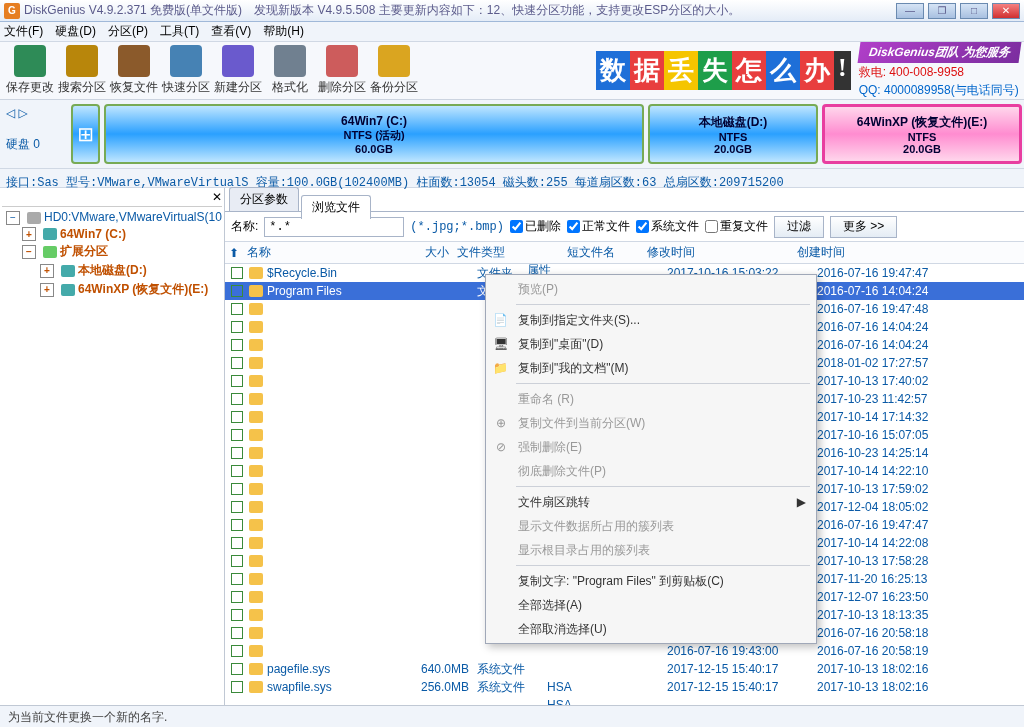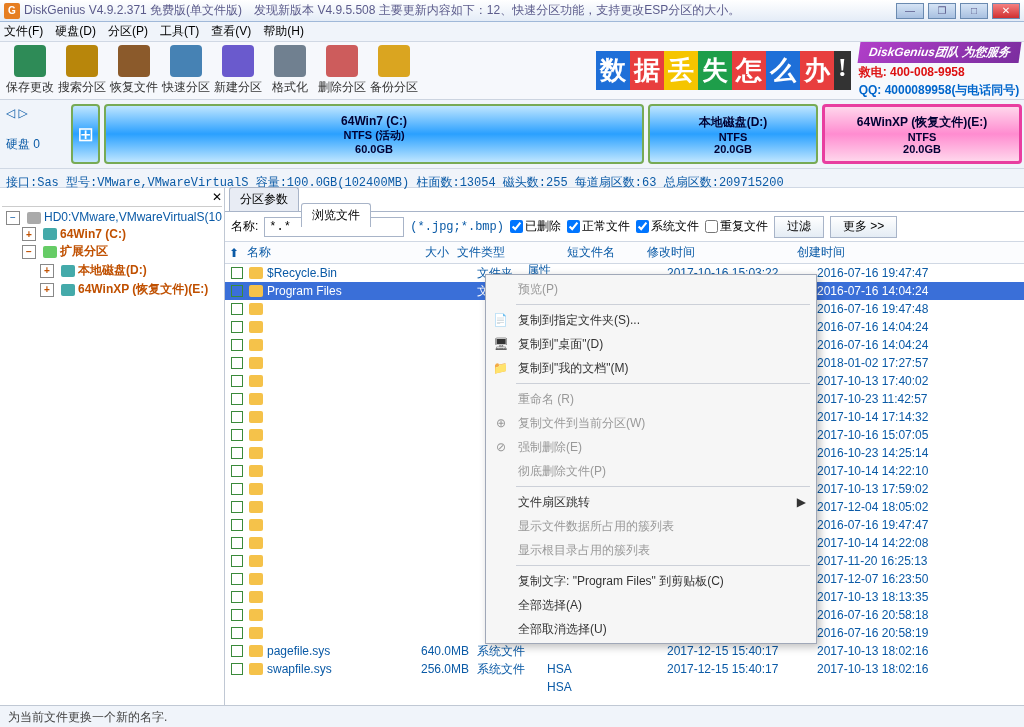--- a/index.html
+++ b/index.html
@@ -10,38 +10,38 @@
 .titlebar .wbtn { width: 28px; height: 16px; border: 1px solid #6a8ab0; background: linear-gradient(#d6e4f5,#a8c0e0); font-size: 10px; display:flex;align-items:center;justify-content:center; }
 .titlebar .wbtn.close { background: linear-gradient(#f58080,#d03030); color: #fff; }
 .menubar { height: 20px; background: #f0f4fa; display: flex; align-items: center; padding: 0 4px; gap: 12px; border-bottom: 1px solid #d0d8e4; }
 .menubar span { cursor: default; }
 .toolbar { height: 58px; background: #f6f8fc; border-bottom: 1px solid #ccd4e0; display: flex; align-items: center; padding: 2px 4px; position: relative; }
 .tbtn { width: 52px; text-align: center; font-size: 11px; color: #333; }
 .tbtn .ticon { width: 32px; height: 32px; margin: 0 auto 2px; border-radius: 4px; }
 .banner { position: absolute; right: 4px; top: 2px; height: 52px; display: flex; align-items: center; }
 .banner .zh { font-size: 26px; font-weight: bold; font-family: KaiTi,serif; }
 .banner .dg { background: linear-gradient(135deg,#b13fc9,#7a2d9e); color: #fff; padding: 2px 10px; font-style: italic; font-weight: bold; transform: skewX(-8deg); }
-.banner .ph { color: #d11; font-weight: bold; font-size: 14px; }
+.banner .ph { color: #d11; font-weight: normal; font-size: 14px; }
 .diskmap { height: 68px; background: #f0f4fa; display: flex; align-items: stretch; }
 .diskmap .dmlabel { width: 90px; padding: 6px; color: #0a5aa6; font-family: "Courier New",monospace; }
 .part { flex: 0 0 auto; margin: 4px 2px; border: 2px solid #7a5; border-radius: 4px; background: linear-gradient(#bfe6ff,#2aa0ff,#bfe6ff); color: #003; display:flex;flex-direction:column;align-items:center;justify-content:center; font-weight:bold; }
 .part.sel { border: 3px solid #e83ea0; background: linear-gradient(#ffd6ec,#ff8cd0,#ffd6ec); }
 .part .p2 { font-size: 11px; }
 .diskinfo { height: 20px; background: #f0f4fa; color: #0a5aa6; font-family: "Courier New",monospace; padding: 5px 6px; border-top: 1px solid #d0d8e4; border-bottom: 1px solid #d0d8e4; }
 .main { display: flex; height: 517px; }
 .tree { width: 225px; border-right: 1px solid #c0c8d4; overflow: hidden; padding: 2px; font-family: "Courier New",monospace; }
 .tree .thdr { display:flex; border-bottom:1px solid #ccc; padding-bottom:2px; margin-bottom:2px; }
 .tree .tx { width:14px;height:14px;border:1px solid #888;display:inline-flex;align-items:center;justify-content:center;margin-right:4px;font-size:10px;background:#fff; }
 .tnode { padding: 1px 0 1px 4px; white-space: nowrap; color: #0a5aa6; }
 .tnode .dcn { display:inline-block;width:14px;height:12px;background:#aaa;border-radius:2px;vertical-align:middle;margin:0 3px; }
 .tnode.b { font-weight: bold; color: #c05000; }
 .right { flex: 1; display: flex; flex-direction: column; }
 .tabs { height: 24px; display: flex; align-items: flex-end; border-bottom: 1px solid #a8b4c8; padding-left: 4px; }
 .tab { padding: 3px 10px; border: 1px solid #a8b4c8; border-bottom: none; background: #e8ecf4; margin-right: 2px; border-radius: 3px 3px 0 0; }
-.tab.active { background: #fff; position: relative; top: 16px; }
+.tab.active { background: #fff; position: relative; top: 8px; }
 .filterbar { height: 30px; display: flex; align-items: center; padding: 0 6px; gap: 6px; border-bottom: 1px solid #d0d8e4; }
 .filterbar input.pat { width: 140px; height: 20px; border: 1px solid #a8b4c8; padding: 0 4px; font-family:"Courier New",monospace; }
 .filterbar label { display: inline-flex; align-items: center; gap: 2px; }
 .filterbar button { height: 22px; padding: 0 12px; border: 1px solid #a8b4c8; background: linear-gradient(#fff,#e4ecf4); }
 .cols { height: 22px; display: flex; align-items: center; border-bottom: 1px solid #d0d8e4; background: #fbfcfe; color:#0a5aa6; font-family:"Courier New",monospace; }
 .cols div { padding: 0 4px; }
 .rows { flex: 1; overflow: hidden; position: relative; font-family:"Courier New",monospace; color:#0a5aa6; }
 .row { height: 18px; display: flex; align-items: center; }
 .row.sel { background: #3a6fd8; color: #fff; }
 .row .ck { width:12px;height:12px;border:1px solid #3a8a3a;margin: 0 6px; }
@@ -392,20 +392,31 @@
           <span class="c-cre">2017-10-14 14:22:08</span>
         </div>
         <div class="row">
           <span class="ck"></span>
           <span class="fic"></span>
           <span class="c-name"></span>
           <span class="c-size"></span>
           <span class="c-type"></span>
           <span class="c-attr"></span>
           <span class="c-short"></span>
+          <span class="c-mod">2017-10-16 15:08:28</span>
+          <span class="c-cre">2017-10-13 17:58:28</span>
+        </div>
+        <div class="row">
+          <span class="ck"></span>
+          <span class="fic"></span>
+          <span class="c-name"></span>
+          <span class="c-size"></span>
+          <span class="c-type"></span>
+          <span class="c-attr"></span>
+          <span class="c-short"></span>
           <span class="c-mod">2017-11-20 16:25:13</span>
           <span class="c-cre">2017-11-20 16:25:13</span>
         </div>
         <div class="row">
           <span class="ck"></span>
           <span class="fic"></span>
           <span class="c-name"></span>
           <span class="c-size"></span>
           <span class="c-type"></span>
           <span class="c-attr"></span>

